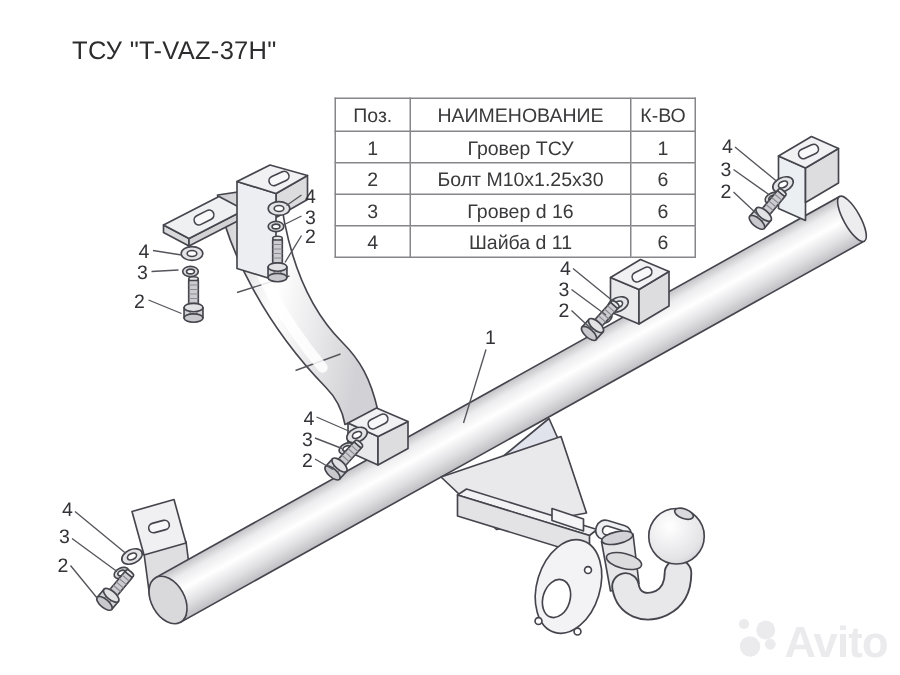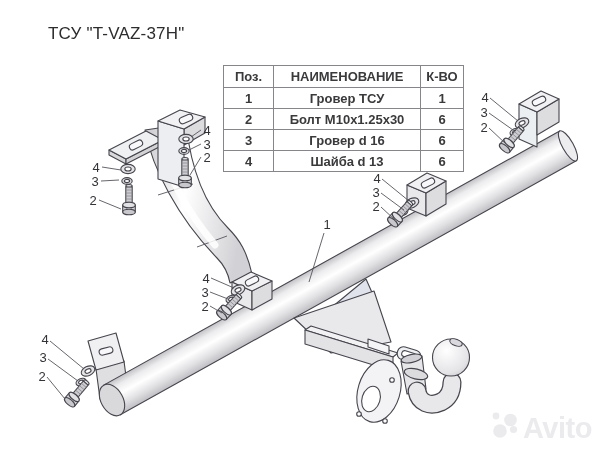--- a/index.html
+++ b/index.html
@@ -1,21 +1,21 @@
 <!DOCTYPE html>
 <html><head>
 <meta charset="utf-8">
 <style>
   html,body{margin:0;padding:0;background:#ffffff;}
   #root{position:relative;width:600px;height:450px;background:#ffffff;overflow:hidden;
         font-family:"Liberation Sans",sans-serif;}
   #title{position:absolute;left:48px;top:26px;font-size:17px;line-height:16px;
          color:#2d2d2f;letter-spacing:.2px;white-space:pre;}
   #parts{position:absolute;left:223px;top:65px;border-collapse:collapse;table-layout:fixed;}
-  #parts th,#parts td{border:1px solid #85858a;font-size:13px;font-weight:bold;
+  #parts th,#parts td{border:1px solid #85858a;font-size:13px;font-weight:normal;
          color:#3a3a3c;text-align:center;padding:0;height:20px;overflow:hidden;white-space:nowrap;}
   #parts th{height:21px;}
   .c-pos{width:49px;} .c-name{width:146px;} .c-qty{width:42px;}
   svg{position:absolute;left:0;top:0;}
   .ln{stroke:#45454d;stroke-width:1.1;stroke-linejoin:round;}
   .thin{stroke:#55555c;stroke-width:.9;fill:none;}
   .co{font-size:13px;fill:#333338;text-anchor:middle;}
   .wm{fill:#ebebee;}
   .wmt{font-size:29px;font-weight:bold;fill:#ebebee;letter-spacing:-.5px;}
 </style>
@@ -43,21 +43,21 @@
       <td>Болт М10х1.25х30</td>
       <td>6</td>
     </tr>
     <tr>
       <td>3</td>
       <td>Гровер d 16</td>
       <td>6</td>
     </tr>
     <tr>
       <td>4</td>
-      <td>Шайба d 13</td>
+      <td>Шайба d 11</td>
       <td>6</td>
     </tr>
   </tbody>
     </table>
 
   <svg width="600" height="450" viewBox="0 0 600 450">
     <defs>
       <linearGradient id="beamGrad" x1="0" y1="0" x2="0" y2="1">
         <stop offset="0" stop-color="#c2c2c6"></stop>
         <stop offset=".2" stop-color="#ececee"></stop>

